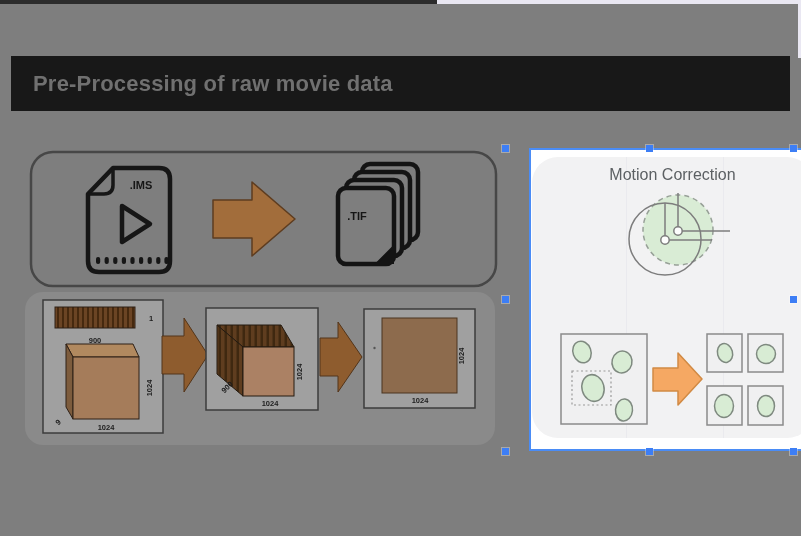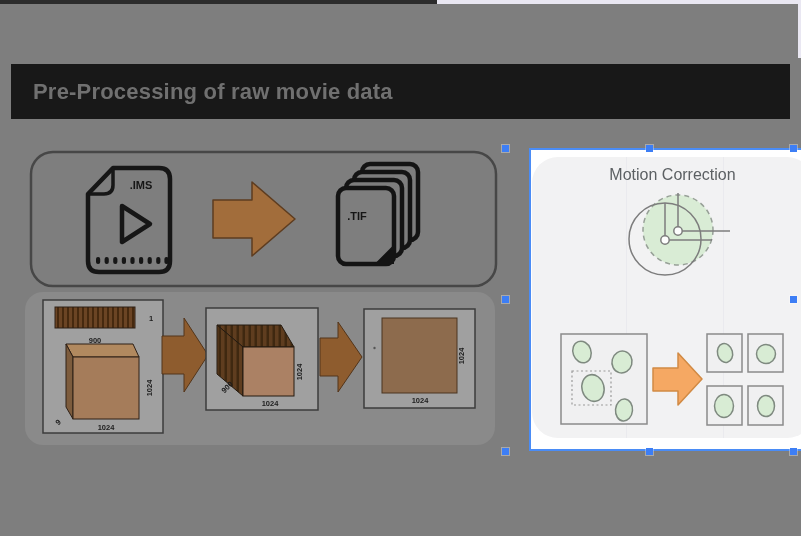--- a/index.html
+++ b/index.html
@@ -7,21 +7,21 @@
     position:relative;width:801px;height:536px;overflow:hidden;
     background:#7e7e7e;font-family:"Liberation Sans",sans-serif;
   }
   .abs{position:absolute;}
   
   .strip-dark{left:0;top:0;width:437px;height:4px;background:#2c2c2c;}
   .strip-light{left:437px;top:0;width:364px;height:4px;background:#e9e7f2;}
   .strip-right{left:798px;top:4px;width:3px;height:54px;background:#e9e7f2;}
   
   .title-bar{
-    left:11px;top:64px;width:779px;height:55px;background:#181818;
+    left:11px;top:56px;width:779px;height:55px;background:#181818;
   }
   .title-bar span{
     display:block;padding-left:22px;line-height:55px;
     font-size:22px;font-weight:bold;color:#707070;letter-spacing:.2px;
     white-space:nowrap;
   }
   svg text{font-family:"Liberation Sans",sans-serif;}
   .panel-label{font-size:7.5px;font-weight:bold;fill:#1d1d1d;}
   .icon-label{font-size:11px;font-weight:bold;fill:#161616;}
   

